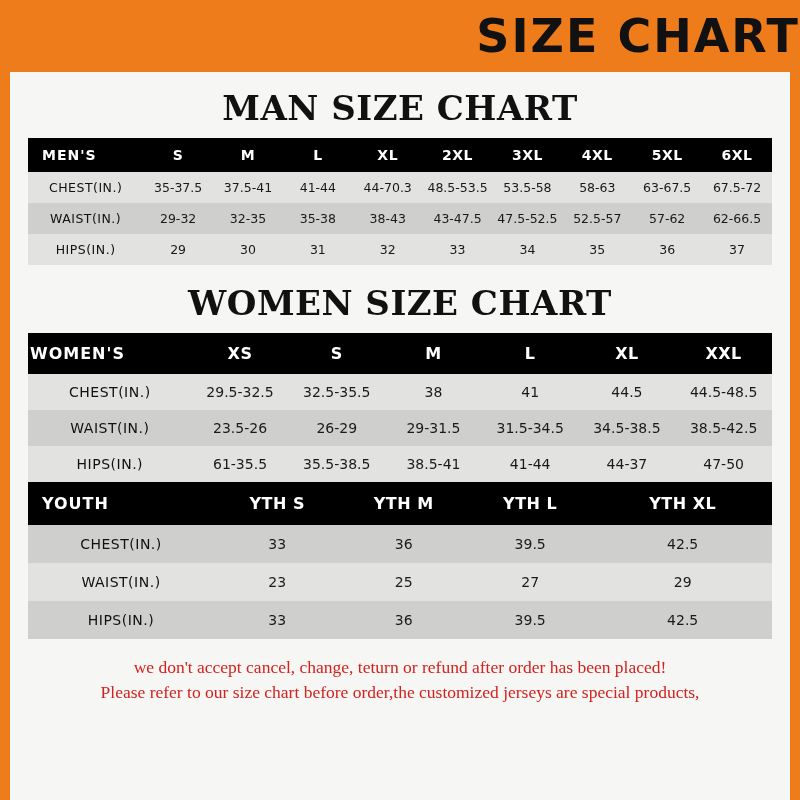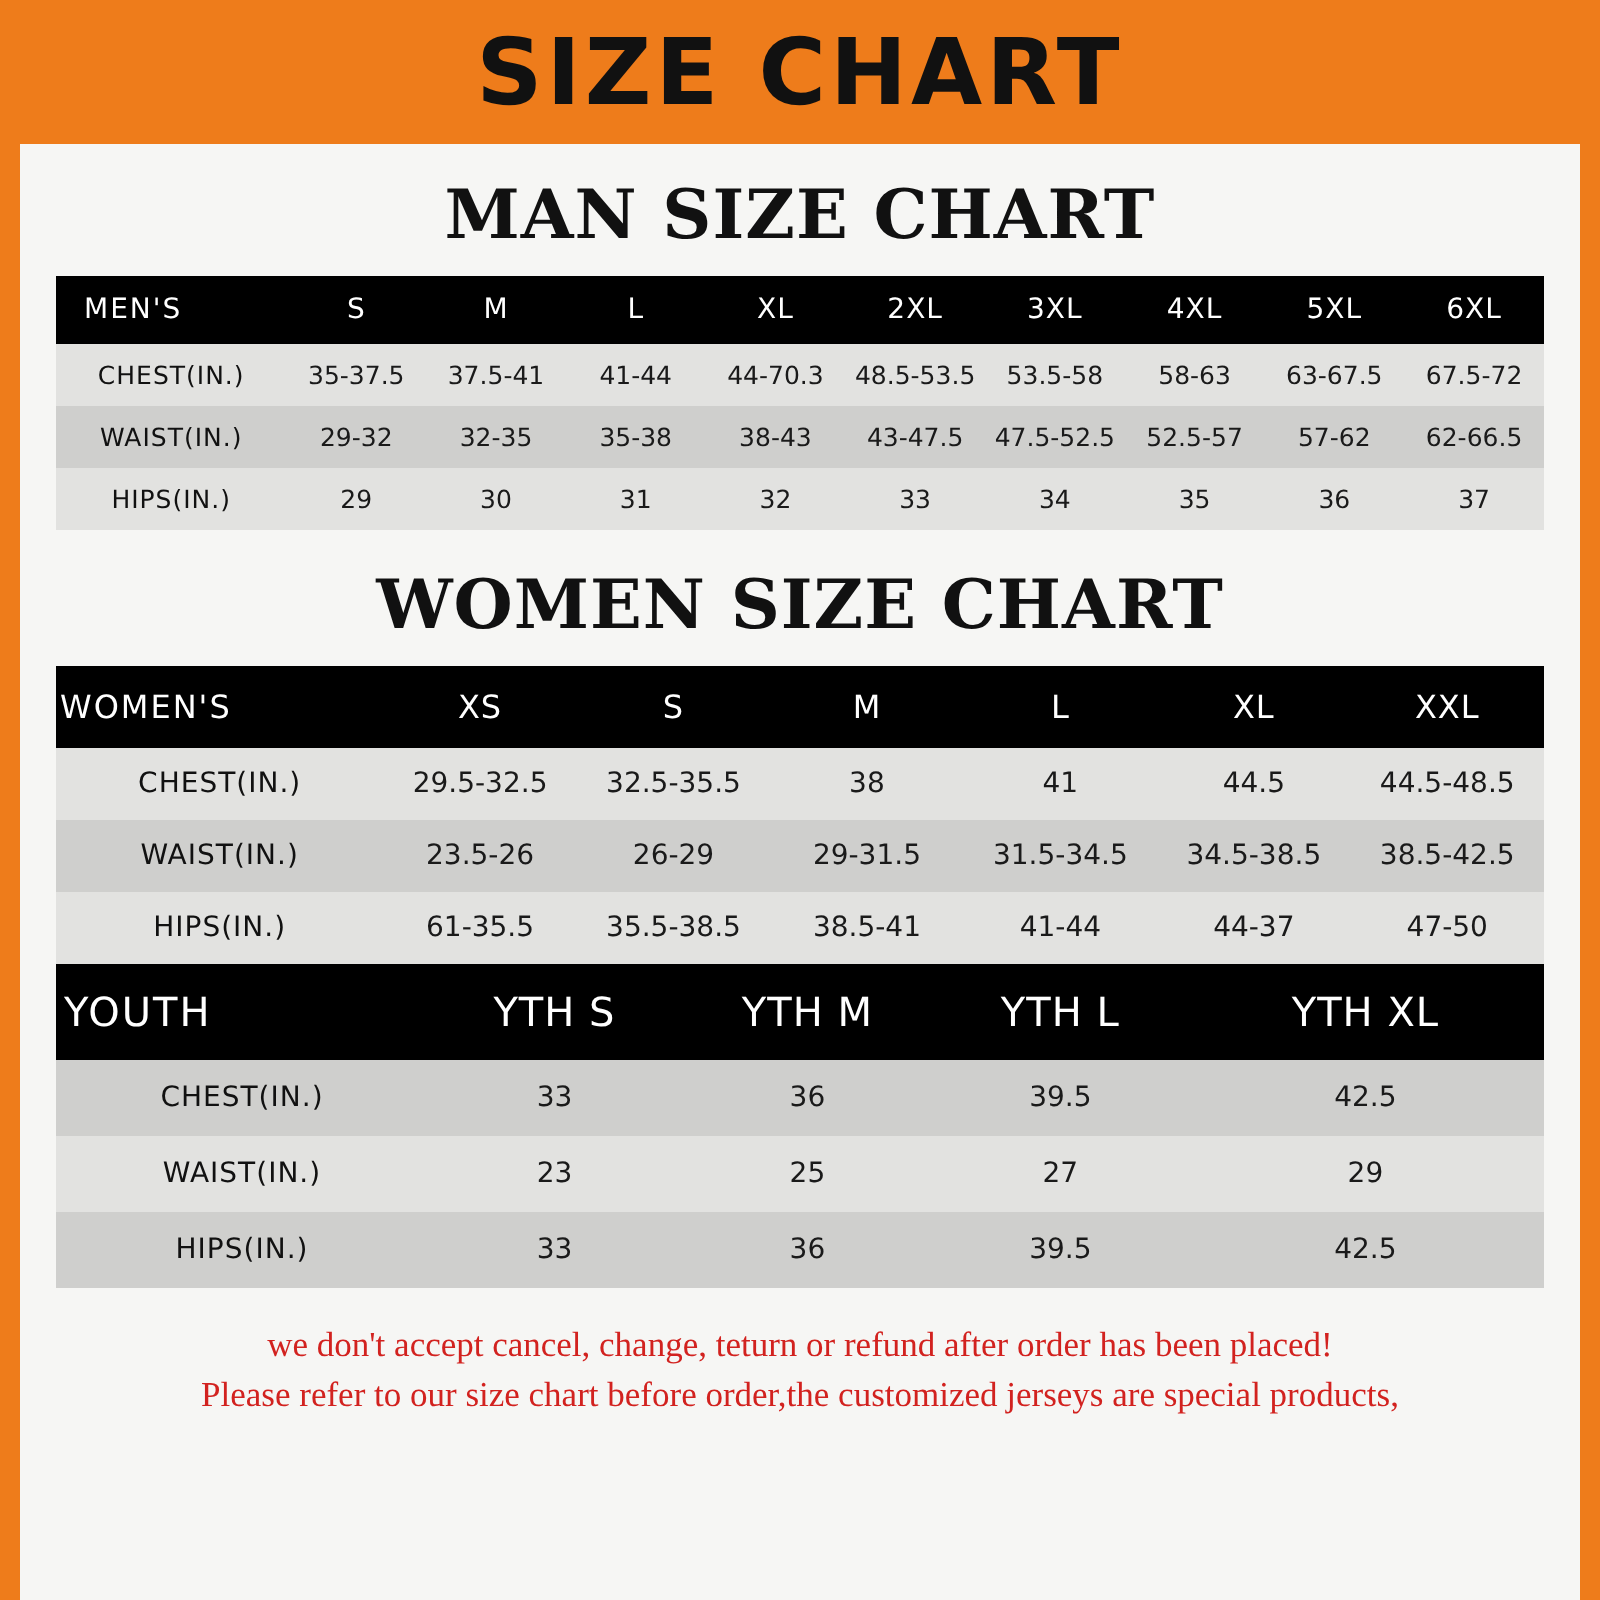--- a/index.html
+++ b/index.html
@@ -20,21 +20,21 @@
     background: #f6f6f4;
     box-sizing: border-box;
     border-left: 10px solid #ee7c1b;
     border-right: 10px solid #ee7c1b;
   }
   .banner {
     background: #ee7c1b;
     height: 72px;
     display: flex;
     align-items: center;
-    justify-content: center;
+    justify-content: flex-end;
     margin: 0 -10px;
   }
   .banner-title {
     font-family: "DejaVu Sans", sans-serif;
     font-weight: bold;
     font-size: 46px;
     letter-spacing: 2px;
     color: #111;
     line-height: 1;
   }
@@ -61,21 +61,21 @@
   table.chart td, table.chart th {
     text-align: center;
     font-family: "DejaVu Sans", sans-serif;
   }
   .hdr-row {
     background: #000;
     color: #fff;
   }
   .hdr-row th {
     font-size: 14px;
-    font-weight: normal;
+    font-weight: bold;
     padding: 9px 2px;
     letter-spacing: 0.5px;
   }
   .hdr-row th.rowlabel {
     text-align: left;
     padding-left: 14px;
     font-size: 17px;
     letter-spacing: 1px;
   }
   tr.band-a td { background: #e2e2e0; }
@@ -90,21 +90,21 @@
     letter-spacing: 0.5px;
     color: #111;
   }
 
   
   .sec-men table.chart td { font-size: 12.5px; }
   .sec-men .hdr-row th { font-size: 14px; }
   .sec-women table.chart td { font-size: 14px; padding: 10px 1px; }
   .sec-women .hdr-row th { font-size: 16px; padding: 11px 2px; }
   .sec-youth table.chart td { font-size: 14px; padding: 11px 1px; }
-  .sec-youth .hdr-row th { font-size: 20px; padding: 12px 4px; }
+  .sec-youth .hdr-row th { font-size: 16px; padding: 12px 14px; }
 
   .footer-note {
     margin: 16px 12px 0 12px;
     text-align: center;
     color: #d2221f;
     font-family: "Liberation Serif", serif;
     font-size: 17.5px;
     line-height: 1.45;
   }
   .footer-note .line { display: block; }

